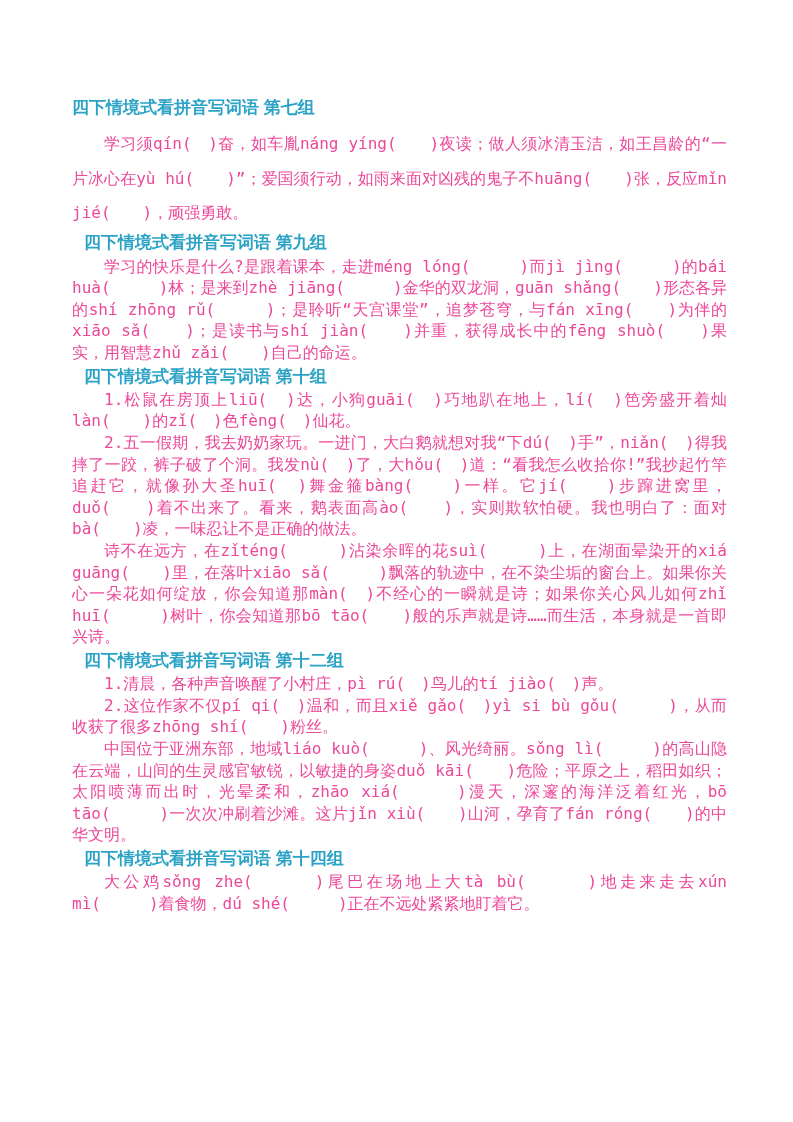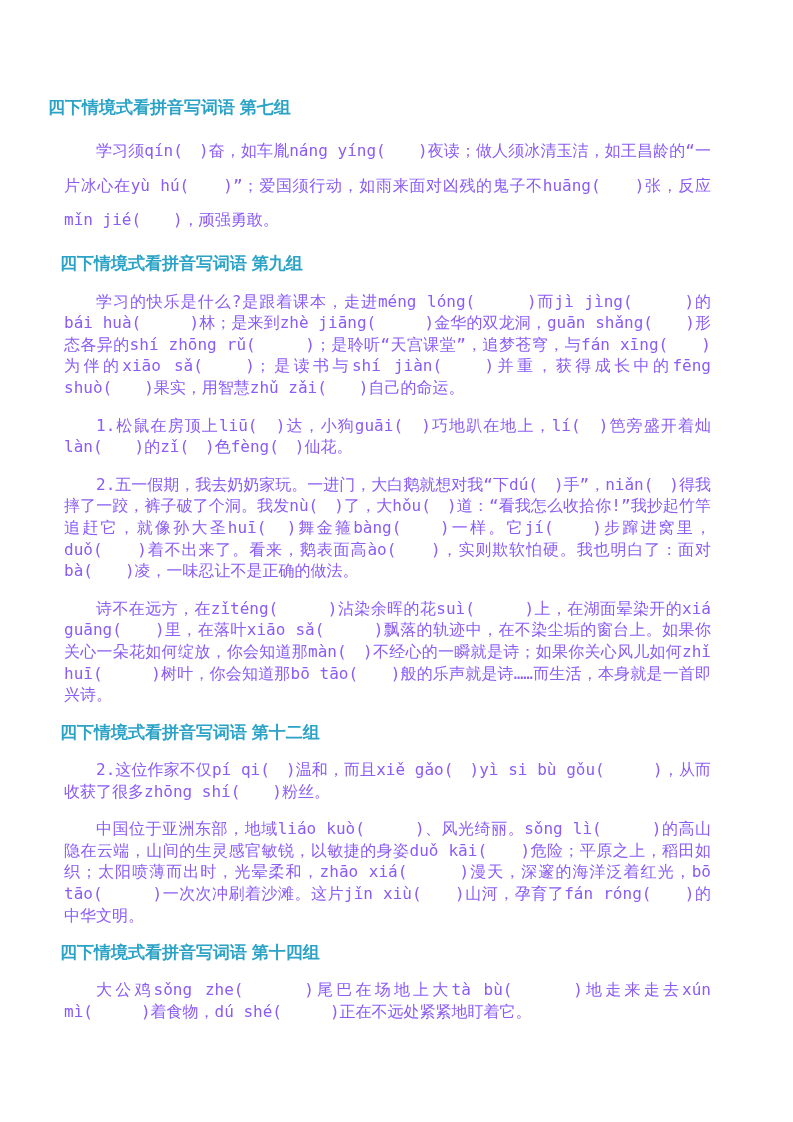--- a/index.html
+++ b/index.html
@@ -9,42 +9,42 @@
   }
   body {
     width: 793px;
     height: 1122px;
     overflow: hidden;
   }
   .page {
     box-sizing: border-box;
     width: 793px;
     height: 1020px;
-    padding: 95px 66px 0 48px;
+    padding: 95px 66px 0 72px;
     background: #ffffff;
   }
   .group { margin: 0; }
   .group-header {
     font-family: "Liberation Sans", sans-serif;
     font-weight: bold;
     font-size: 17px;
     line-height: 1.25;
     color: #2ba3c6;
     margin: 2px 0 2px 12px;
   }
   .group.wide .group-header {
     margin: 2px 0 9px 0;
   }
   .body-text {
     
     font-family: "DejaVu Sans Mono", "Liberation Serif", serif;
     font-size: 16px;
-    color: #8b5cf6;
+    color: #ec4899;
     line-height: 1.35;
-    margin: 16px;
+    margin: 0;
     text-indent: 2em;
     text-align: justify;
   }
   .group.wide .body-text {
     line-height: 2.15;
   }
 </style>
 </head>
 <body>
 
@@ -55,30 +55,32 @@
   <p class="body-text">学习须qín(　)奋，如车胤náng yíng(　　)夜读；做人须冰清玉洁，如王昌龄的“一片冰心在yù hú(　　)”；爱国须行动，如雨来面对凶残的鬼子不huāng(　　)张，反应mǐn jié(　　)，顽强勇敢。</p>
       </section>
 
 
   <section class="group tight">
     <h2 class="group-header">四下情境式看拼音写词语 第九组</h2>
   <p class="body-text">学习的快乐是什么?是跟着课本，走进méng lóng(　　　)而jì jìng(　　　)的bái huà(　　　)林；是来到zhè jiāng(　　　)金华的双龙洞，guān shǎng(　　)形态各异的shí zhōng rǔ(　　　)；是聆听“天宫课堂”，追梦苍穹，与fán xīng(　　)为伴的xiāo sǎ(　　)；是读书与shí jiàn(　　)并重，获得成长中的fēng shuò(　　)果实，用智慧zhǔ zǎi(　　)自己的命运。</p>
       </section>
 
   <section class="group tight">
+    <h2 class="group-header">四下情境式看拼音写词语 第十组</h2>
   <p class="body-text">1.松鼠在房顶上liū(　)达，小狗guāi(　)巧地趴在地上，lí(　)笆旁盛开着灿làn(　　)的zǐ(　)色fèng(　)仙花。</p>
         <p class="body-text">2.五一假期，我去奶奶家玩。一进门，大白鹅就想对我“下dú(　)手”，niǎn(　)得我摔了一跤，裤子破了个洞。我发nù(　)了，大hǒu(　)道：“看我怎么收拾你!”我抄起竹竿追赶它，就像孙大圣huī(　)舞金箍bàng(　　)一样。它jí(　　)步蹿进窝里，duǒ(　　)着不出来了。看来，鹅表面高ào(　　)，实则欺软怕硬。我也明白了：面对bà(　　)凌，一味忍让不是正确的做法。</p>
       </section>
 
   <section class="group tight">
   <p class="body-text">诗不在远方，在zǐténg(　　　)沾染余晖的花suì(　　　)上，在湖面晕染开的xiá guāng(　　)里，在落叶xiāo sǎ(　　　)飘落的轨迹中，在不染尘垢的窗台上。如果你关心一朵花如何绽放，你会知道那màn(　)不经心的一瞬就是诗；如果你关心风儿如何zhǐ huī(　　　)树叶，你会知道那bō tāo(　　)般的乐声就是诗……而生活，本身就是一首即兴诗。</p>
       </section>
 
   <section class="group tight">
     <h2 class="group-header">四下情境式看拼音写词语 第十二组</h2>
+  <p class="body-text">1.清晨，各种声音唤醒了小村庄，pì rú(　)鸟儿的tí jiào(　)声。</p>
         <p class="body-text">2.这位作家不仅pí qi(　)温和，而且xiě gǎo(　)yì si bù gǒu(　　　)，从而收获了很多zhōng shí(　　)粉丝。</p>
       </section>
 
   <section class="group tight">
   <p class="body-text">中国位于亚洲东部，地域liáo kuò(　　　)、风光绮丽。sǒng lì(　　　)的高山隐在云端，山间的生灵感官敏锐，以敏捷的身姿duǒ kāi(　　)危险；平原之上，稻田如织；太阳喷薄而出时，光晕柔和，zhāo xiá(　　　)漫天，深邃的海洋泛着红光，bō tāo(　　　)一次次冲刷着沙滩。这片jǐn xiù(　　)山河，孕育了fán róng(　　)的中华文明。</p>
       </section>
 
   <section class="group tight">
     <h2 class="group-header">四下情境式看拼音写词语 第十四组</h2>
   <p class="body-text">大公鸡sǒng zhe(　　　)尾巴在场地上大tà bù(　　　)地走来走去xún mì(　　　)着食物，dú shé(　　　)正在不远处紧紧地盯着它。</p>

